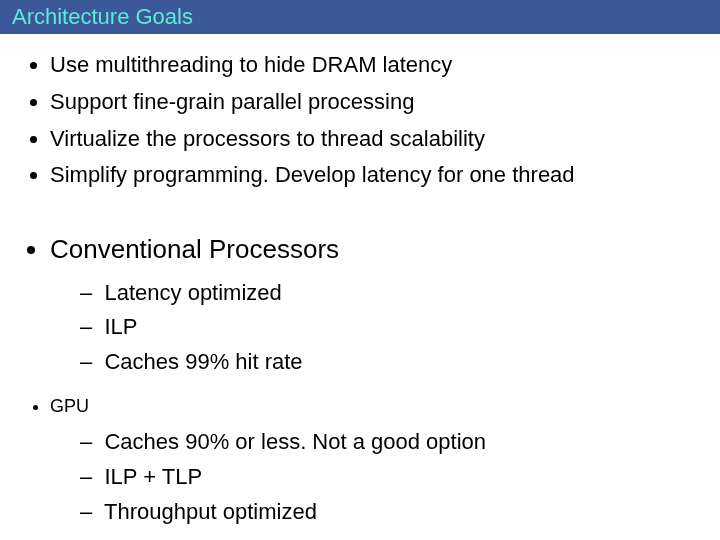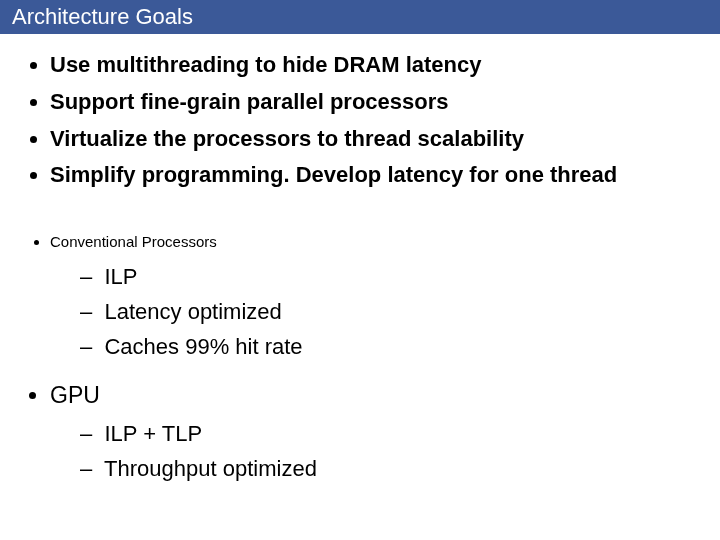--- a/index.html
+++ b/index.html
@@ -13,57 +13,56 @@
       height: 540px;
       background-color: #ffffff;
       font-family: Arial, sans-serif;
       font-size: 22px;
       color: #000000;
       overflow: hidden;
     }
 
     .header {
       background-color: #3b5998;
-      color: #ffffff;
+      color: #5eead4;
       padding: 16px 12px;
       font-size: 22px;
       font-weight: normal;
       height: 34px;
       display: flex;
       align-items: center;
     }
 
     .content {
       padding: 16px 20px 16px 20px;
     }
 
     .main-list {
       list-style: disc;
       padding-left: 30px;
       margin-bottom: 24px;
-      font-weight: bold;
     }
 
     .main-list li {
       margin-bottom: 6px;
       line-height: 1.4;
     }
 
     .section {
       margin-top: 16px;
     }
 
     .section-header {
       list-style: disc;
       padding-left: 30px;
       margin-bottom: 10px;
     }
 
     .section-header li {
-      font-size: 15px;
+      font-size: 26px;
       line-height: 1.4;
       margin-top: 40px;
     }
 
     .sub-list {
       list-style: none;
       padding-left: 60px;
       margin-bottom: 10px;
     }
 
@@ -76,75 +75,78 @@
       content: "\2013\00a0";
     }
 
     .gpu-list {
       list-style: disc;
       padding-left: 30px;
       margin-bottom: 8px;
     }
 
     .gpu-list li {
-      font-size: 23px;
+      font-size: 18px;
       line-height: 1.4;
     }
   </style>
 </head>
 <body>
 
 <div class="header">
   <span>Architecture Goals</span>
 </div>
 
 <div class="content">
 
   <ul class="main-list">
     <li>
       <span>Use multithreading to hide DRAM latency</span>
     </li>
     <li>
-      <span>Support fine-grain parallel processors</span>
+      <span>Support fine-grain parallel processing</span>
     </li>
     <li>
       <span>Virtualize the processors to thread scalability</span>
     </li>
     <li>
       <span>Simplify programming. Develop latency for one thread</span>
     </li>
   </ul>
 
   <div class="section">
     <ul class="section-header">
       <li>
         <span>Conventional Processors</span>
       </li>
     </ul>
     <ul class="sub-list">
       <li>
-        <span>ILP</span>
+        <span>Latency optimized</span>
       </li>
       <li>
-        <span>Latency optimized</span>
+        <span>ILP</span>
       </li>
       <li>
         <span>Caches 99% hit rate</span>
       </li>
     </ul>
   </div>
 
   <div class="section">
     <ul class="gpu-list">
       <li>
         <span>GPU</span>
       </li>
     </ul>
     <ul class="sub-list">
       <li>
+        <span>Caches 90% or less. Not a good option</span>
+      </li>
+      <li>
         <span>ILP + TLP</span>
       </li>
       <li>
         <span>Throughput optimized</span>
       </li>
     </ul>
   </div>
 
 </div>
 

